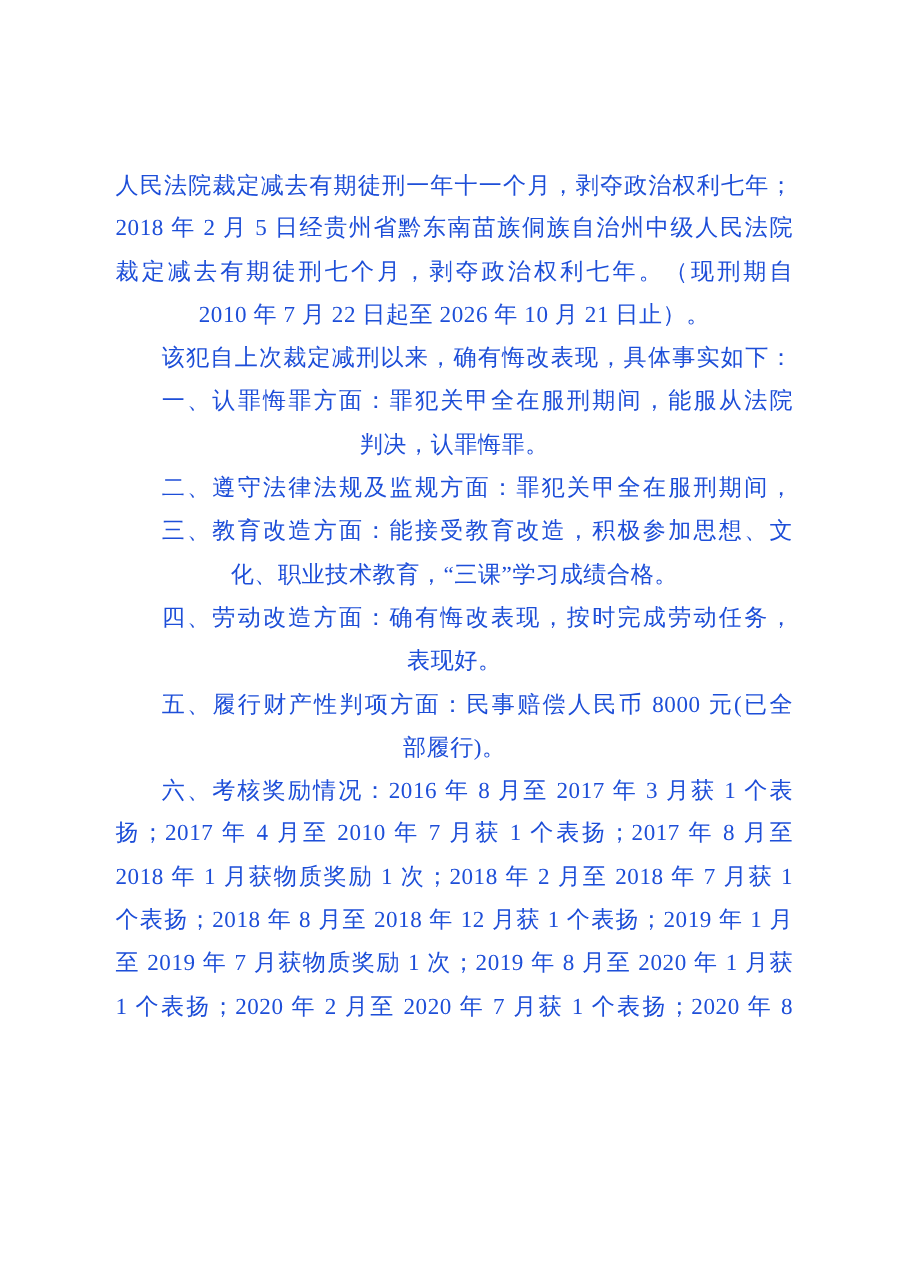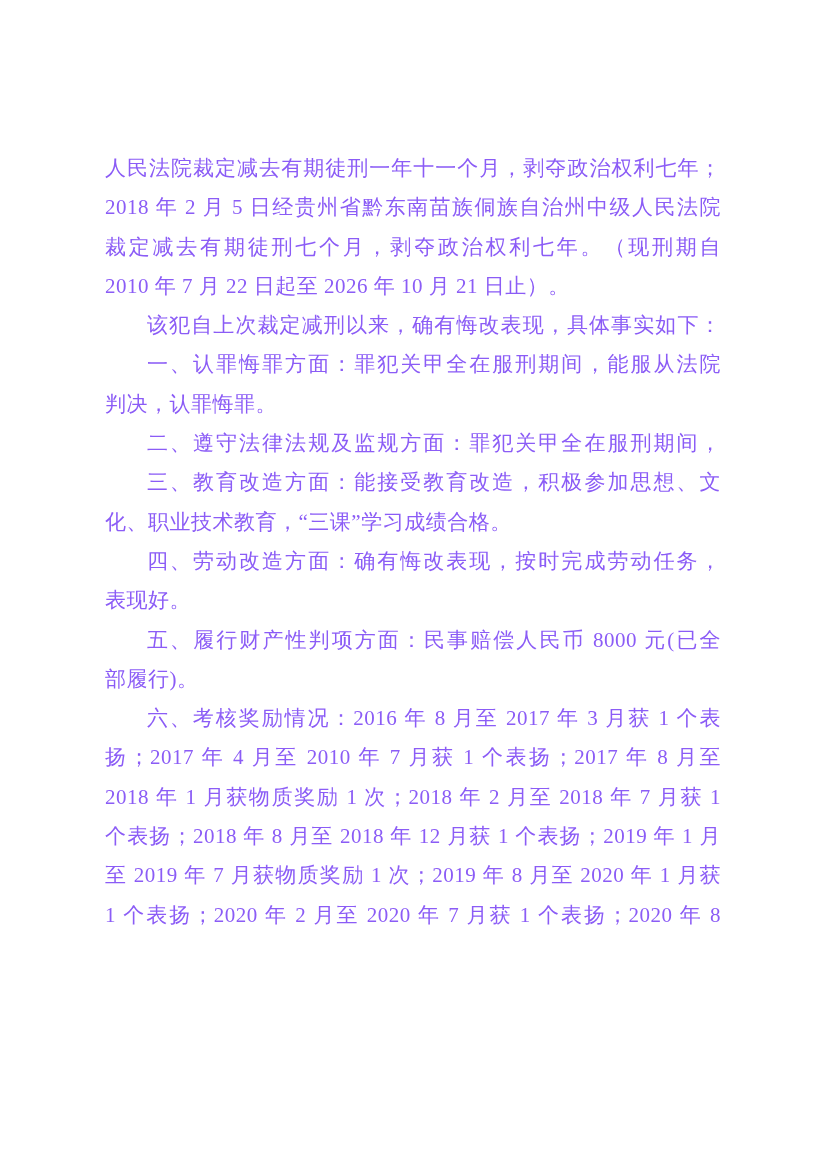--- a/index.html
+++ b/index.html
@@ -13,27 +13,27 @@
     height: 1169px;
     background: #ffffff;
     overflow: hidden;
     font-family: "Liberation Serif", "DejaVu Serif", serif;
   }
   .text-block {
     position: absolute;
     left: 105px;
     top: 149px;
     width: 616px;
-    color: #8b5cf6;
+    color: #1d4ed8;
     font-size: 21px;
     line-height: 39.3px;
   }
   .ln {
     width: 100%;
-    text-align: left;
+    text-align: center;
     white-space: normal;
     letter-spacing: 0.5px;
   }
   .ln.j {
     text-align: justify;
     text-align-last: justify;
   }
   .ln.ind {
     text-indent: 42px;
   }

